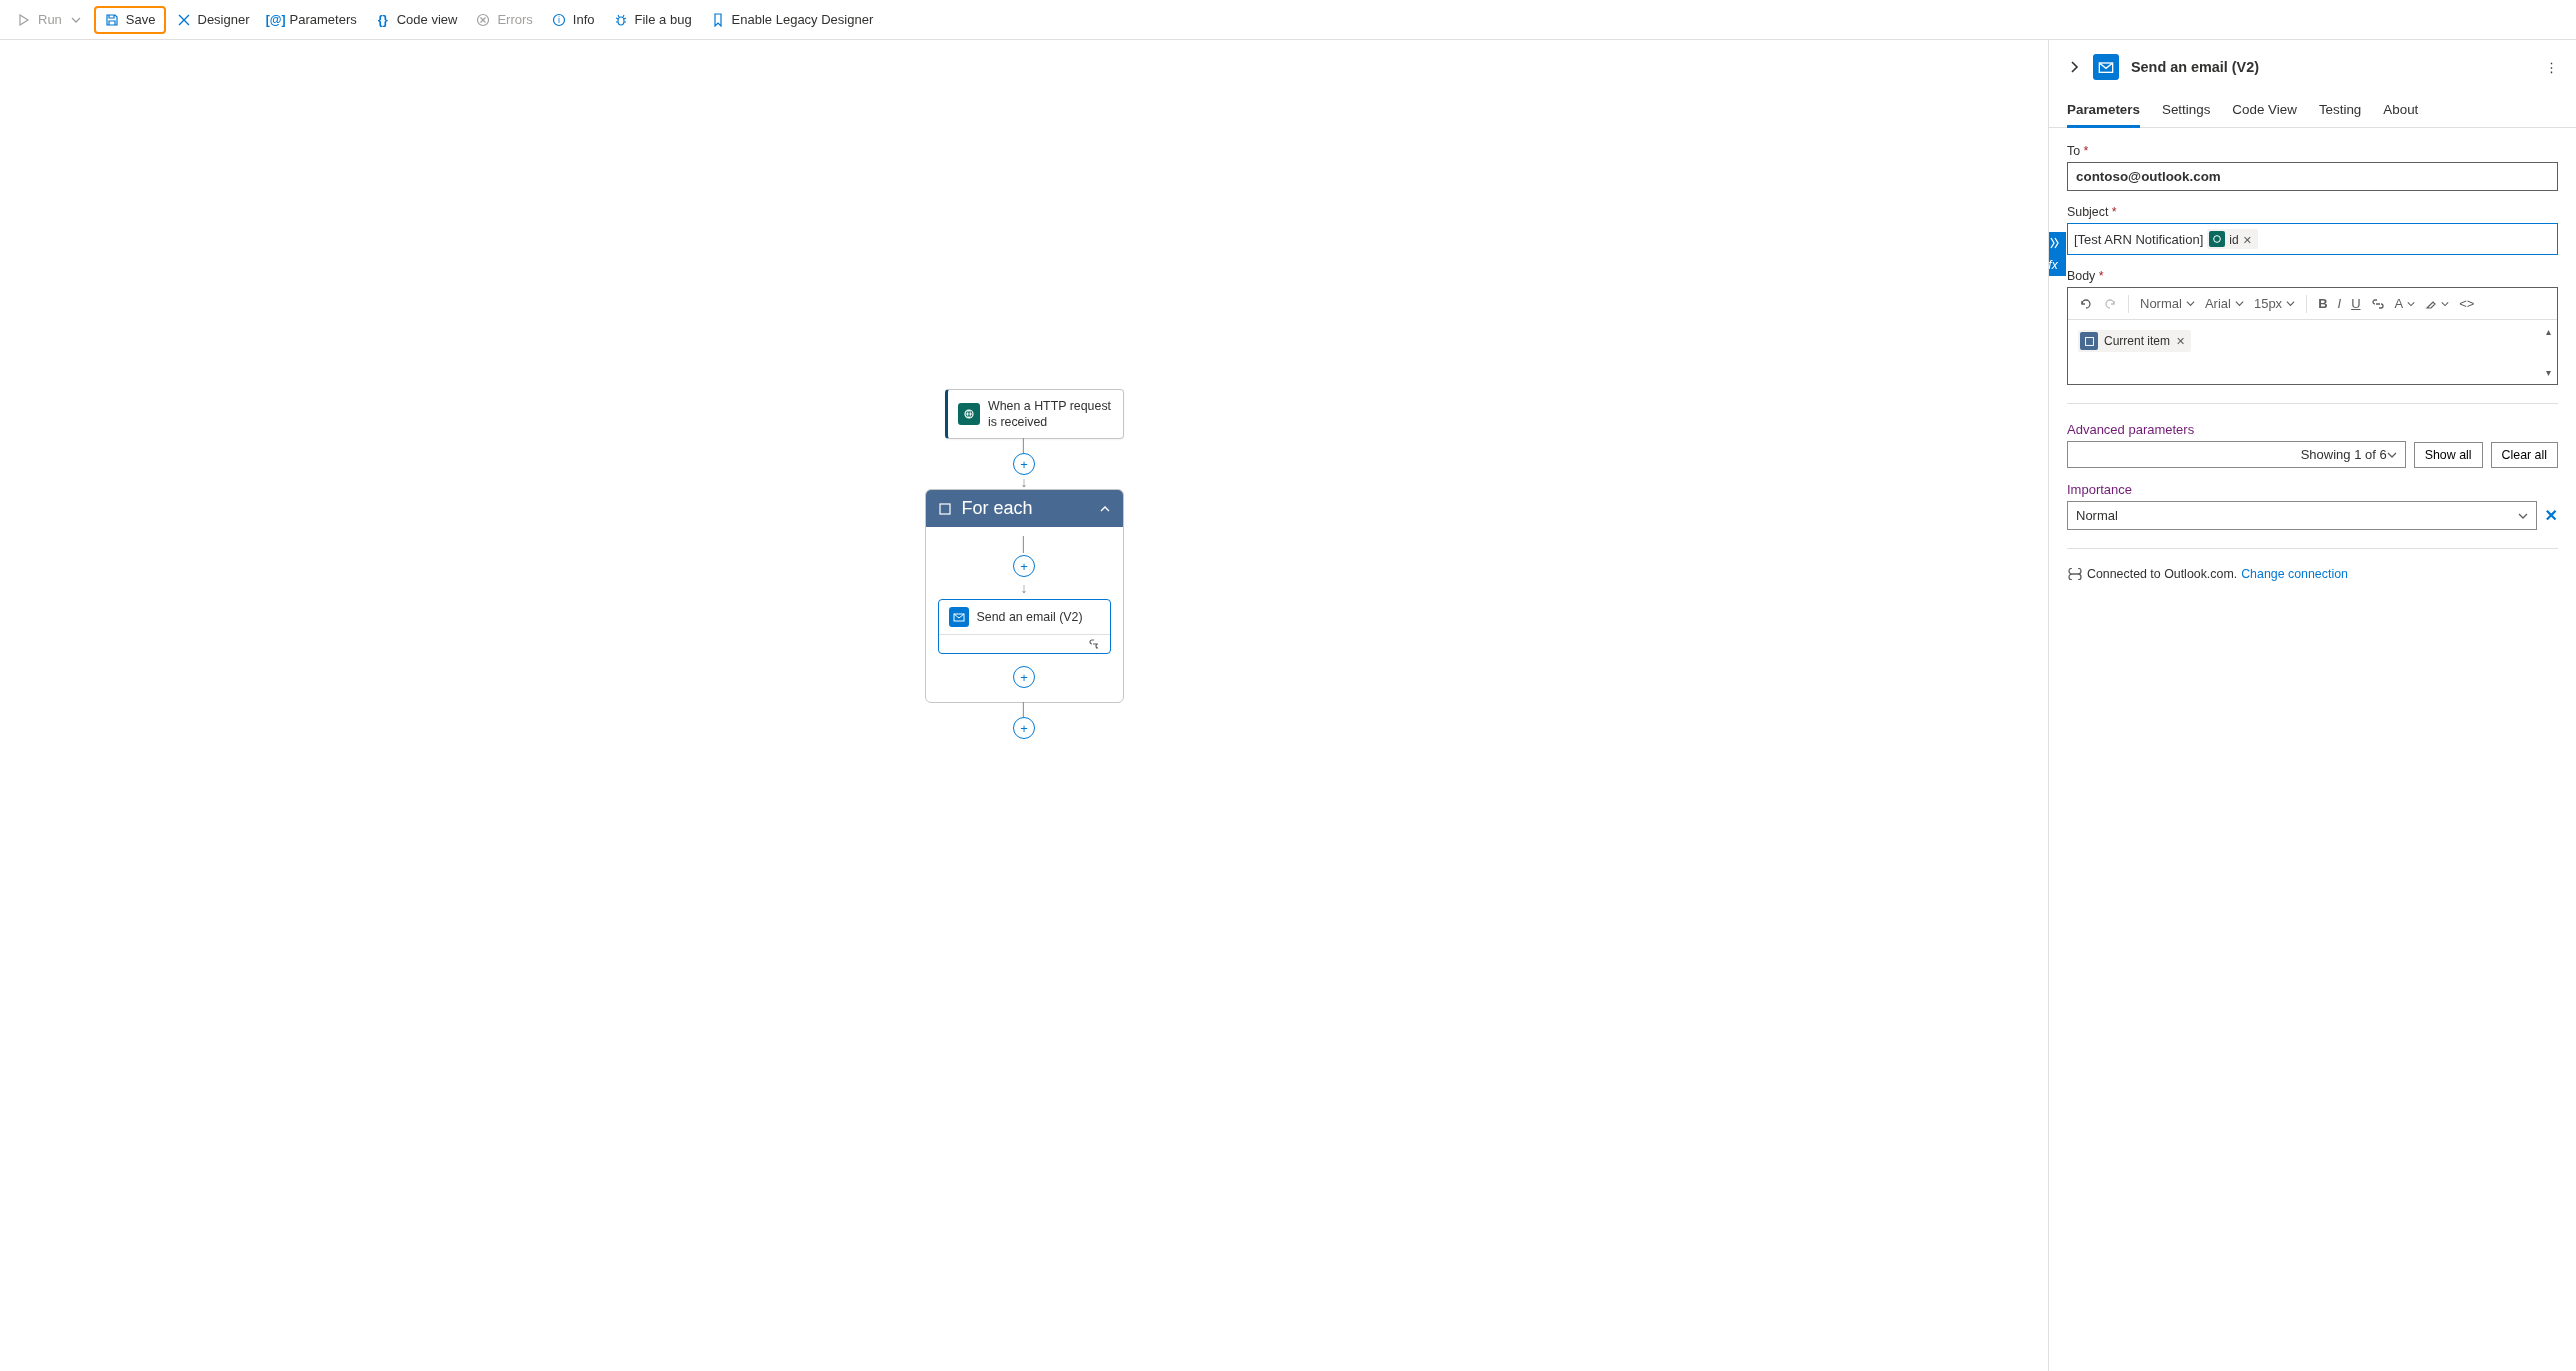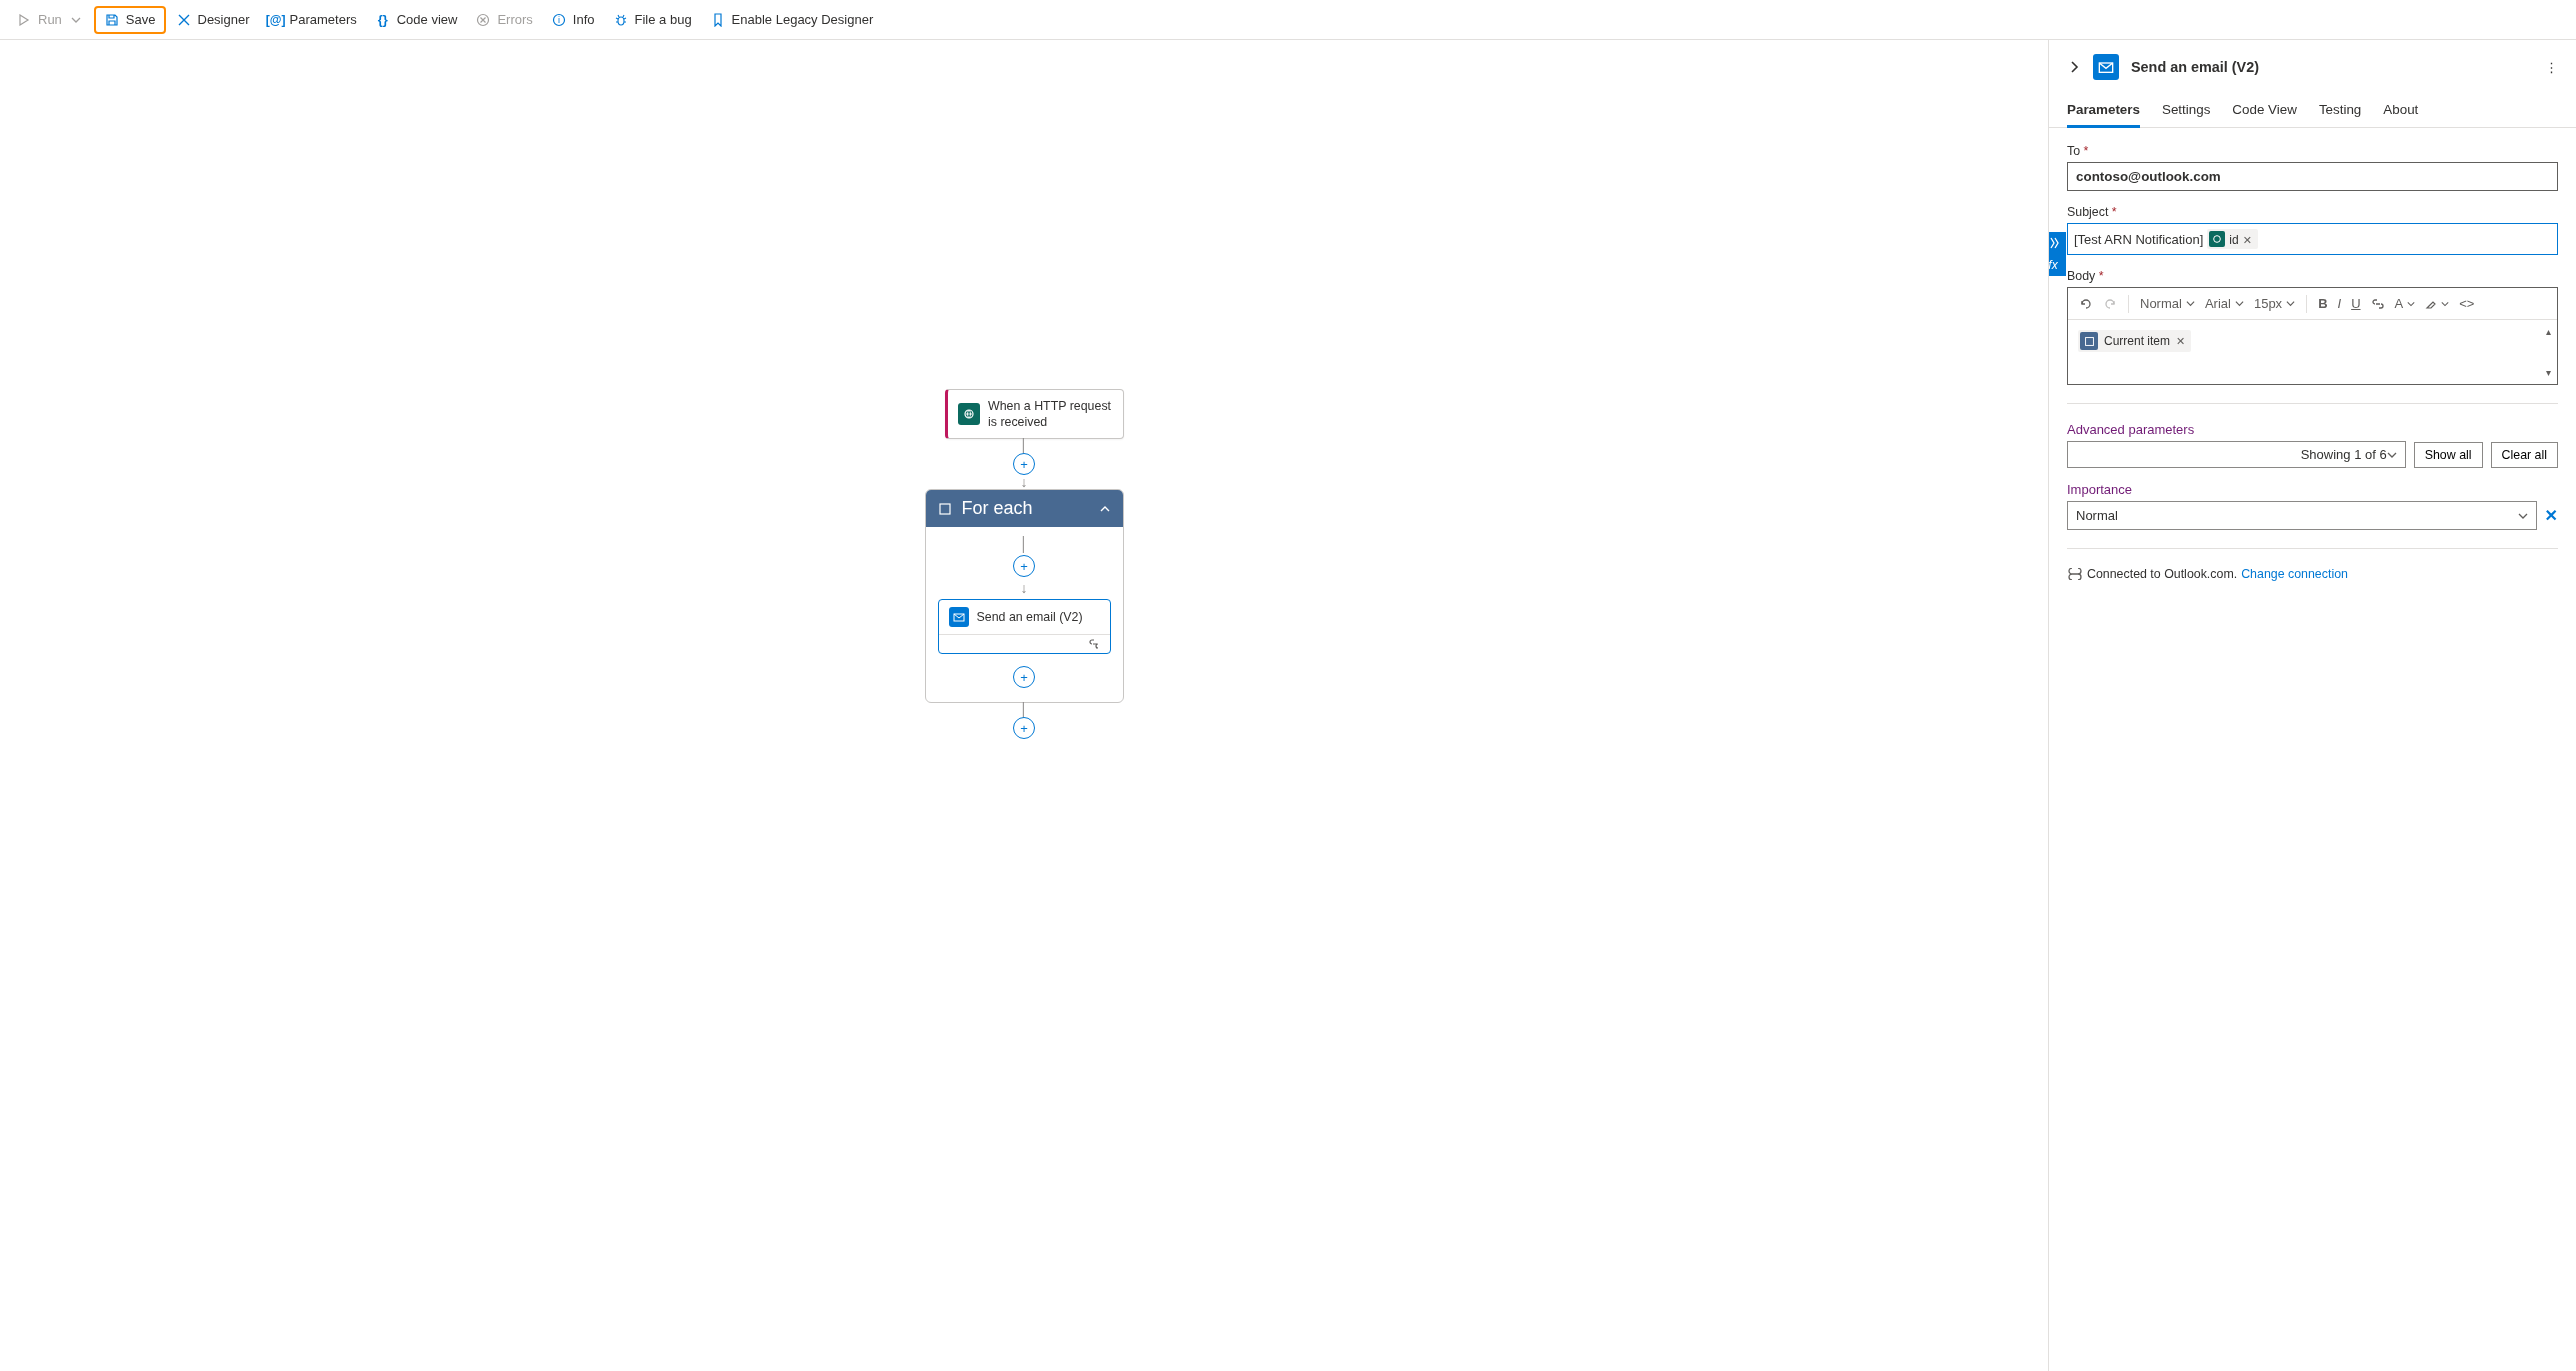--- a/index.html
+++ b/index.html
@@ -13,21 +13,21 @@
 .tb-icon { width: 16px; height: 16px; display: inline-flex; align-items: center; justify-content: center; }
 
 
 .main { display: flex; height: calc(100vh - 40px); }
 .canvas { flex: 1; position: relative; background: #fff; }
 .panel { width: 528px; border-left: 1px solid #e1dfdd; display: flex; flex-direction: column; overflow-y: auto; }
 
 
 .workflow { position: absolute; left: 50%; top: 349px; transform: translateX(-50%); display: flex; flex-direction: column; align-items: center; }
 .node { background: #fff; border: 1px solid #c8c6c4; border-radius: 4px; width: 179px; padding: 8px 10px; display: flex; align-items: center; gap: 8px; box-shadow: 0 1px 2px rgba(0,0,0,0.05); }
-.node-accent { border-left: 3px solid #be185d; margin-left: 21px; }
+.node-accent { border-left: 3px solid #0c4a6e; margin-left: 21px; }
 .node-icon { width: 22px; height: 22px; background: #0b6a5f; border-radius: 3px; display: flex; align-items: center; justify-content: center; color: #fff; font-size: 11px; flex-shrink: 0; }
 .node-label { font-size: 12.4px; line-height: 1.3; }
 .arrow { color: #8a8886; font-size: 14px; line-height: 1; }
 .plus-btn { width: 22px; height: 22px; border: 1px solid #0078d4; border-radius: 50%; display: flex; align-items: center; justify-content: center; color: #0078d4; background: #fff; cursor: pointer; }
 .foreach-container { border: 1px solid #c8c6c4; border-radius: 6px; padding-bottom: 10px; width: 199px; }
 .foreach-header { background: #486991; color: #fff; padding: 8px 12px; display: flex; align-items: center; gap: 10px; border-radius: 5px 5px 0 0; font-size: 18px; }
 .foreach-body { display: flex; flex-direction: column; align-items: center; padding: 10px 12px 4px; gap: 4px; }
 .inner-node { background: #fff; border: 1.5px solid #0078d4; border-radius: 4px; width: 173px; }
 .inner-node-top { padding: 7px 10px; display: flex; align-items: center; gap: 8px; }
 .inner-node-bottom { border-top: 1px solid #e1dfdd; padding: 4px 8px; display: flex; justify-content: flex-end; }

